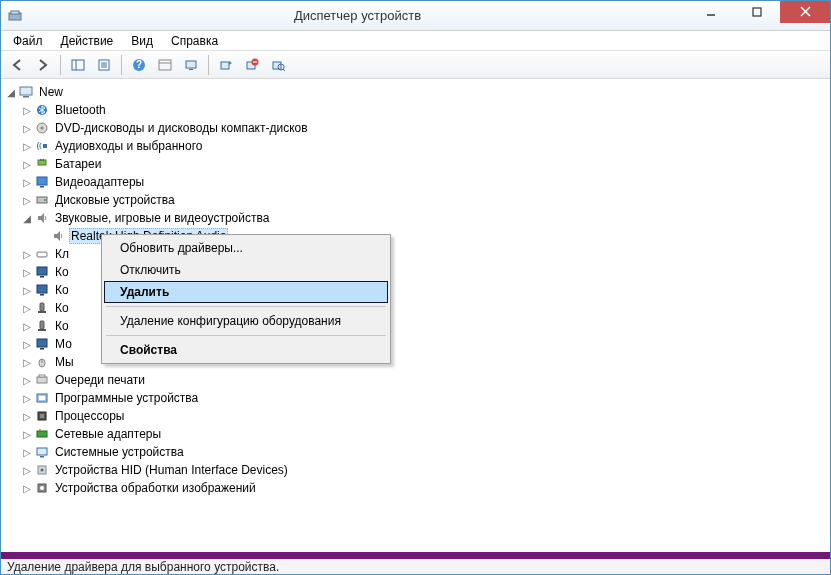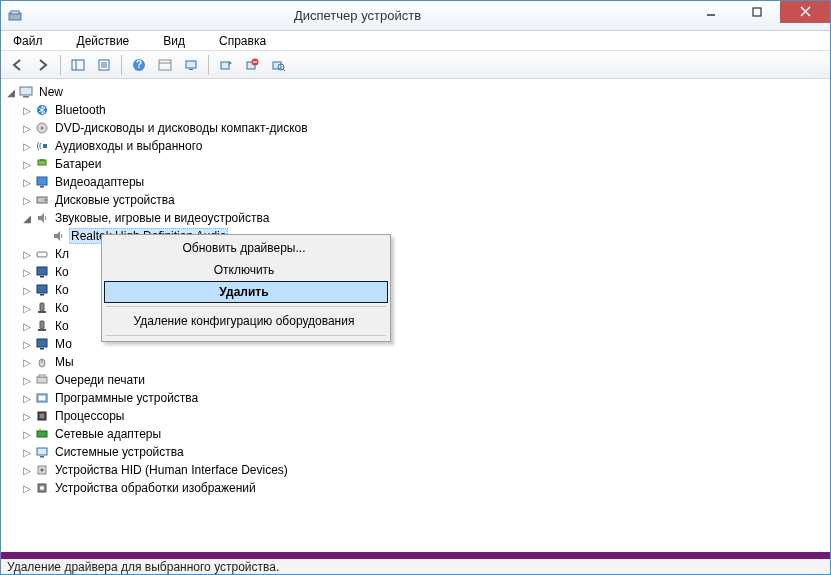--- a/index.html
+++ b/index.html
@@ -5,39 +5,39 @@
   * { box-sizing: border-box; }
   html, body { margin: 0; padding: 0; font-family: "Segoe UI", Tahoma, sans-serif; font-size: 12px; color: #000; }
   .window { width: 831px; height: 575px; background: #14532d; border: 1px solid #4a90c2; display: flex; flex-direction: column; position: relative; }
   .titlebar { height: 30px; background: linear-gradient(#fff,#eaf2f9); display: flex; align-items: center; padding-left: 6px; border-bottom: 1px solid #d0d0d0; }
   .titlebar .t-icon { width: 16px; height: 16px; margin-right: 4px; display:flex;align-items:center;justify-content:center; }
   .titlebar .title { flex: 1; text-align: center; font-size: 13px; color: #333; }
   .win-controls { display: flex; height: 22px; margin-top:-8px;}
   .win-btn { width: 46px; height: 22px; display: flex; align-items: center; justify-content: center; font-size: 13px; }
   .win-btn.close { background: #c75050; color: #fff; width: 50px; }
   .win-btn svg { display:block; }
-  .menubar { height: 20px; display: flex; align-items: center; padding: 0 4px; gap: 18px; border-bottom: 1px solid #e0e0e0; background:#fff;}
+  .menubar { height: 20px; display: flex; align-items: center; padding: 0 4px; gap: 2px; border-bottom: 1px solid #e0e0e0; background:#fff;}
   .menubar span { padding: 2px 8px; }
   .toolbar { height: 28px; display: flex; align-items: center; padding: 0 4px; gap: 2px; border-bottom: 1px solid #d8d8d8; background:linear-gradient(#fdfdfd,#eef2f6);}
   .tool-btn { width: 24px; height: 24px; display: flex; align-items: center; justify-content: center; border: 1px solid transparent; }
   .tool-sep { width: 1px; height: 20px; background: #c0c0c0; margin: 0 3px; }
   .tree-area { flex: 1; overflow: auto; padding: 4px 2px; position: relative; background:#fff;}
   ul.tree, ul.tree ul { list-style: none; margin: 0; padding: 0; }
   ul.tree ul { margin-left: 16px; }
   li.node { }
   .row { display: flex; align-items: center; height: 18px; padding-left: 2px; white-space: nowrap; }
   .expander { width: 12px; height: 12px; display: flex; align-items: center; justify-content: center; color: #6b6b6b; font-size: 10px; cursor: default; }
   .expander.none { visibility: hidden; }
   .dev-icon { width: 16px; height: 16px; margin: 0 3px 0 1px; display:flex;align-items:center;justify-content:center;}
   .label { padding: 0 2px; }
   .row.selected .label { background: #cde8ff; border: 1px dotted #7bb6e6; padding: 0 1px; }
   .statusbar { height: 22px; border-top: 7px solid #701a75; display: flex; align-items: center; padding: 0 6px; color: #222; background:#f4f4f4;}
   
   .context-menu { position: absolute; background: #f0f0f0; border: 1px solid #a0a0a0; box-shadow: 3px 3px 3px rgba(0,0,0,.2); padding: 2px; font-size: 12px; width: 290px; }
-  .cm-item { padding: 4px 20px 4px 16px; text-align: center; }
+  .cm-item { padding: 4px 20px 4px 16px; }
   .cm-item.hover { background: #bfe0fb; border: 1px solid #0f172a; padding: 3px 19px 3px 15px; font-weight: bold; }
   .cm-item.bold { font-weight: bold; }
   .cm-sep { height: 1px; background: #c8c8c8; margin: 3px 2px; }
 </style>
 </head>
 <body>
 
 <div class="window">
 
   <div class="titlebar">
@@ -428,20 +428,21 @@
       </li>
     </ul>
 
     <div class="context-menu" style="left:100px; top:155px;">
       <div class="cm-item">Обновить драйверы...</div>
       <div class="cm-item">Отключить</div>
       <div class="cm-item hover">Удалить</div>
       <div class="cm-sep"></div>
       <div class="cm-item">Удаление конфигурацию оборудования</div>
       <div class="cm-sep"></div>
+      <div class="cm-item bold">Свойства</div>
     </div>
   </div>
 
   <div class="statusbar">
     <span>Удаление драйвера для выбранного устройства.</span>
   </div>
 
 </div>
 
 </body></html>

